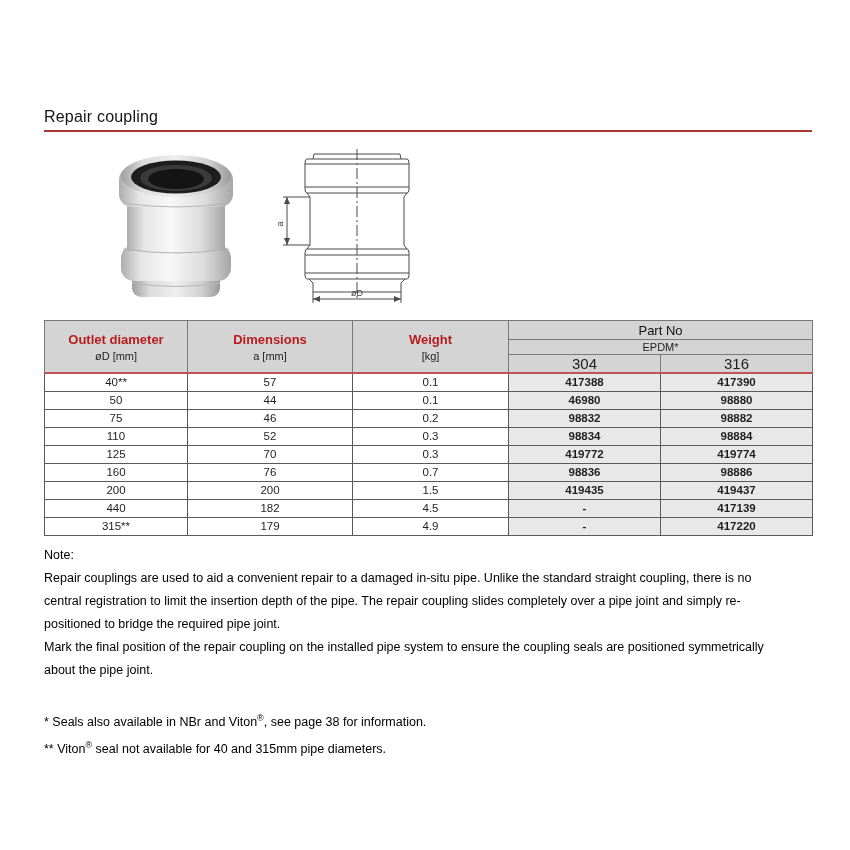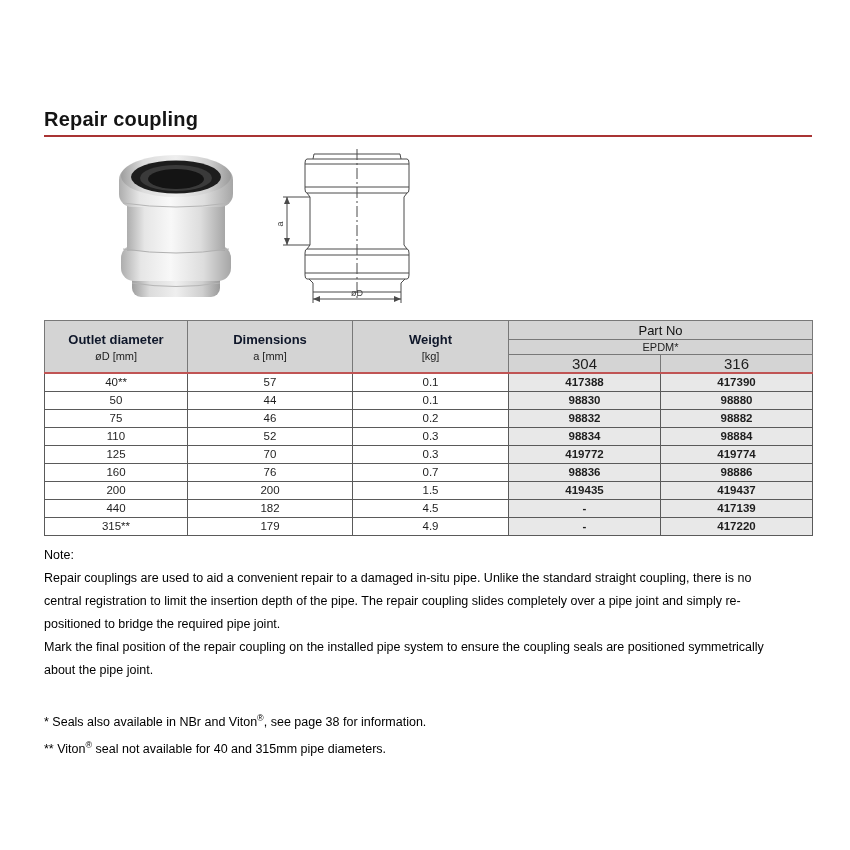--- a/index.html
+++ b/index.html
@@ -2,33 +2,33 @@
 <html><head>
 <meta charset="utf-8">
 <style>
   * { box-sizing: border-box; }
   html,body { margin:0; padding:0; background:#fff; }
   body { font-family:"Liberation Sans", sans-serif; }
   .page { position:relative; width:850px; height:850px; background:#ffffff; overflow:hidden; }
 
   
   .title-block { position:absolute; left:44px; top:108px; width:768px; border-bottom:2px solid #a93434; padding-bottom:4px; }
-  .title { font-size:20px; font-weight:bold; color:#141414; letter-spacing:.2px; }
+  .title { font-size:16px; font-weight:normal; color:#141414; letter-spacing:.2px; }
 
   
   .photo-wrap { position:absolute; left:119px; top:151px; width:114px; height:150px; }
   .drawing-wrap { position:absolute; left:276px; top:149px; width:150px; height:160px; }
 
   
   .spec-table-wrap { position:absolute; left:44px; top:320px; width:768px; }
   table.spec { border-collapse:collapse; width:768px; table-layout:fixed; color:#1e1e1e; }
   table.spec th, table.spec td { border:1px solid #5a5a5a; text-align:center; padding:0 2px; }
   table.spec thead th { background:#d4d4d4; border-color:#787878; font-weight:normal; }
   th.colhead { height:52px; vertical-align:middle; }
-  .h-main { font-size:13px; font-weight:bold; color:#0f172a; }
+  .h-main { font-size:13px; font-weight:bold; color:#b91c1c; }
   .h-sub  { font-size:11px; font-weight:normal; color:#222; margin-top:3px; }
   tr.partno-row th { height:19px; font-size:13px; font-weight:bold; color:#111; }
   tr.epdm-row th { height:15px; font-size:11px; }
   tr.grade-row th { height:17px; font-size:15px; }
   table.spec tbody td { height:18px; font-size:11.5px; background:#ffffff; }
   table.spec tbody td.part { background:#e8e8e8; font-weight:bold; }
   table.spec tbody tr:first-child td { border-top:2px solid #c05454; }
 
   
   .notes { position:absolute; left:44px; top:544px; width:746px; font-size:12.5px; color:#000000; line-height:23px; }
@@ -170,21 +170,21 @@
             <td>40**</td>
             <td>57</td>
             <td>0.1</td>
             <td class="part">417388</td>
             <td class="part">417390</td>
           </tr>
           <tr>
             <td>50</td>
             <td>44</td>
             <td>0.1</td>
-            <td class="part">98830</td>
+            <td class="part">46980</td>
             <td class="part">98880</td>
           </tr>
           <tr>
             <td>75</td>
             <td>46</td>
             <td>0.2</td>
             <td class="part">98832</td>
             <td class="part">98882</td>
           </tr>
           <tr>

